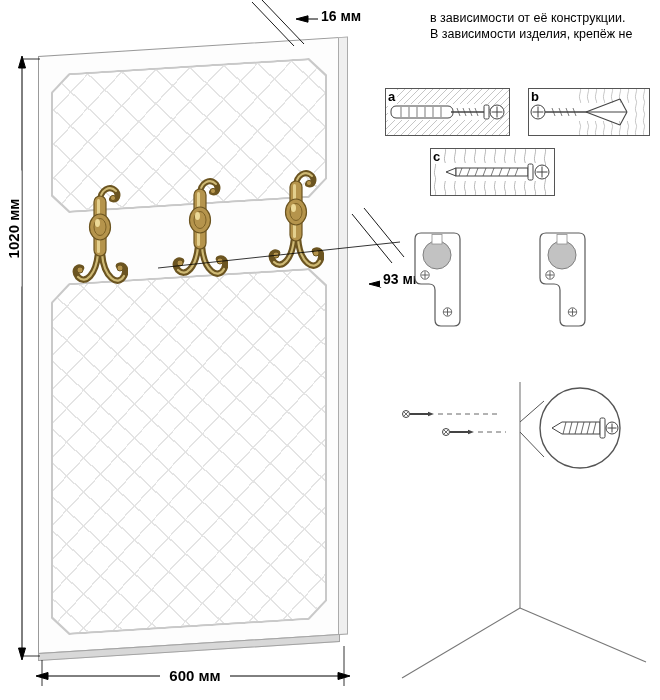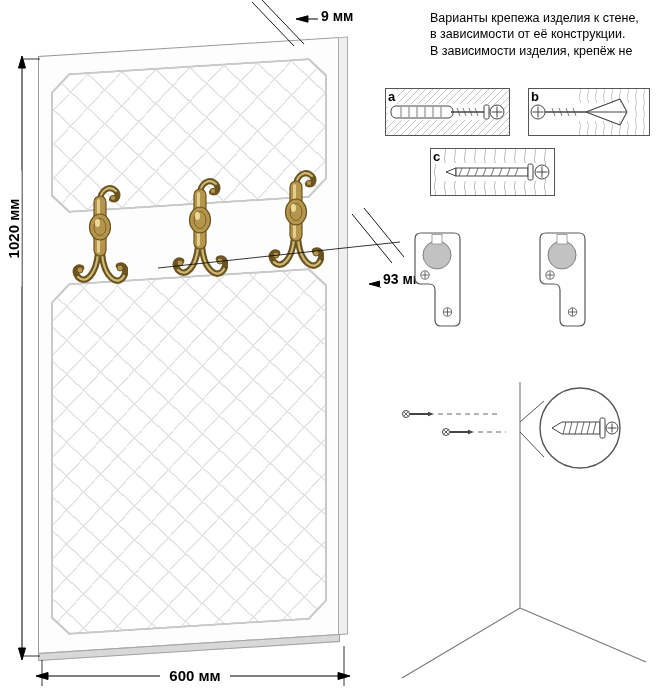--- a/index.html
+++ b/index.html
@@ -138,25 +138,24 @@
       <line x1="158" y1="268" x2="400" y2="242" stroke-width="0.8"></line>
       <line x1="352" y1="214" x2="392" y2="263" stroke-width="0.9"></line>
       <line x1="364" y1="208" x2="404" y2="257" stroke-width="0.9"></line>
       <line x1="376" y1="284" x2="420" y2="284"></line>
       <polygon points="369,284 381,280.8 381,287.2"></polygon>
     </g>
   </svg>
 
   <div class="dim-label rot" style="left:-45px;top:220px;width:110px;">1020 мм</div>
   <div class="dim-label" style="left:160px;top:667px;width:64px;text-align:center;">600 мм</div>
-  <div class="dim-label small" style="left:318px;top:8px;">9 мм</div>
+  <div class="dim-label small" style="left:318px;top:8px;">16 мм</div>
   <div class="dim-label small" style="left:380px;top:271px;">93 мм</div>
 
   <div class="note">
-    <div>Варианты крепежа изделия к стене,</div>
     <div>в зависимости от её конструкции.</div>
     <div>В зависимости изделия, крепёж не</div>
   </div>
 
   <div class="opt-letter" style="left:386px;top:89px;">a</div>
   <div class="opt-letter" style="left:529px;top:89px;">b</div>
   <div class="opt-letter" style="left:431px;top:149px;">c</div>
 
   <svg class="diagram" style="left:385px;top:88px;" width="125" height="48" viewBox="0 0 125 48">
     <defs>

